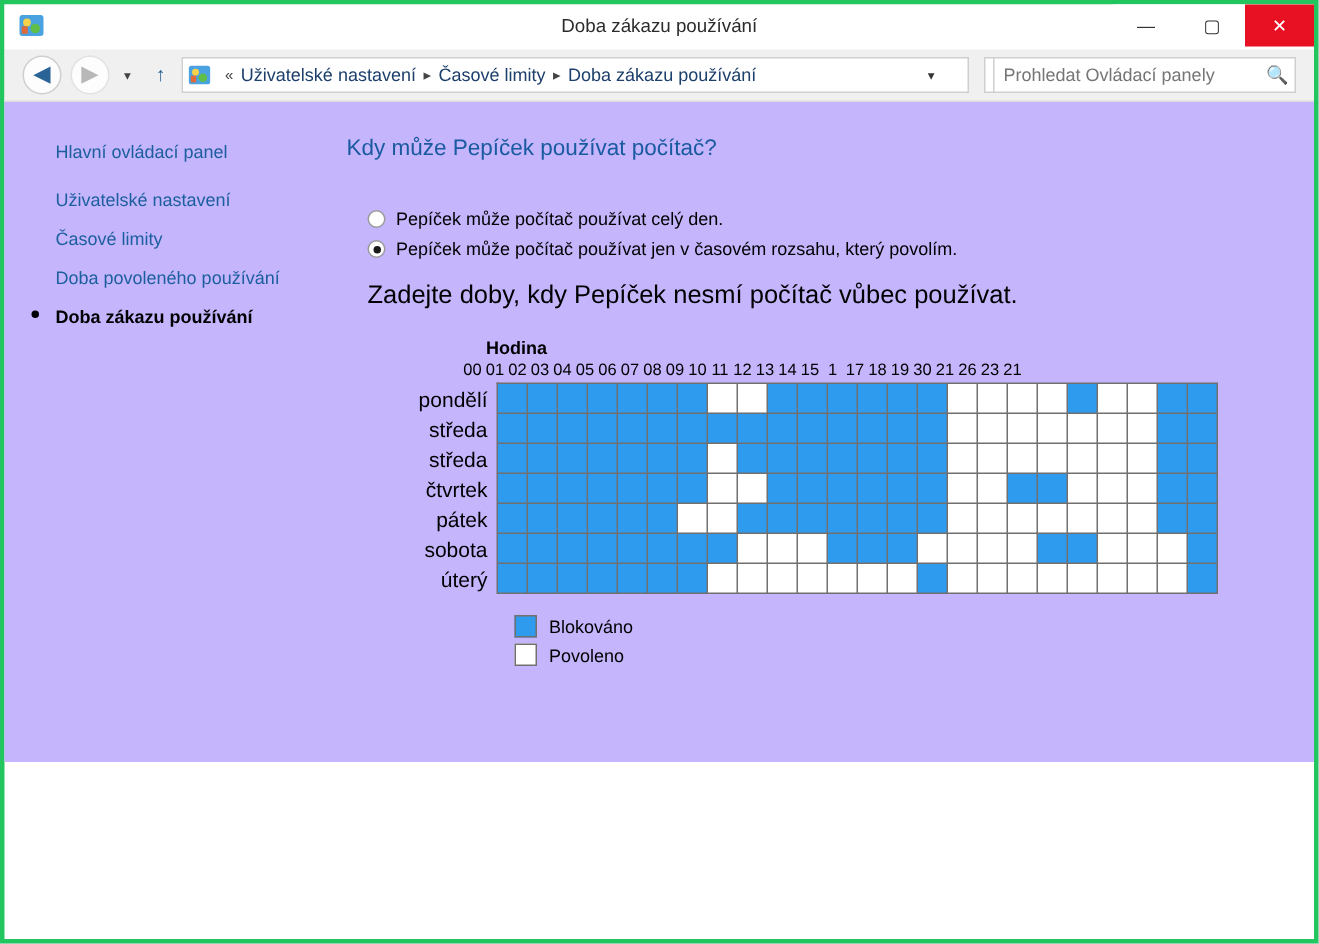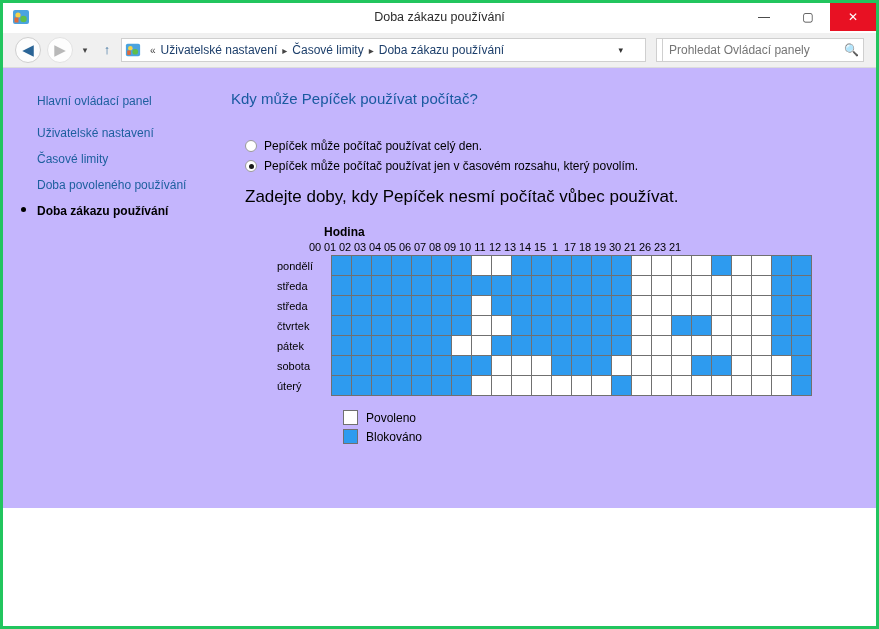--- a/index.html
+++ b/index.html
@@ -287,22 +287,22 @@
     display: flex;
     margin-top: 2px;
   }
   .day-col {
     width: 54px;
     padding-top: 1px;
   }
   .day-col div {
     height: 20px;
     line-height: 20px;
-    font-size: 11px;
-    text-align: left;
+    font-size: 14px;
+    text-align: right;
     padding-right: 6px;
     color: #000;
   }
   .cells {
     border-left: 1px solid #707070;
     border-top: 1px solid #707070;
   }
   .cell-row { display: flex; }
   .cell {
     width: 19px;
@@ -641,25 +641,25 @@
                 <div class="cell"></div>
                 <div class="cell"></div>
                 <div class="cell"></div>
                 <div class="cell on"></div>
               </div>
             </div>
         </div>
 
         <div class="legend">
           <div class="legend-row">
+            <span class="legend-swatch blocked"></span>
+            <span class="legend-label">Blokováno</span>
+          </div>
+          <div class="legend-row">
             <span class="legend-swatch"></span>
             <span class="legend-label">Povoleno</span>
           </div>
-          <div class="legend-row">
-            <span class="legend-swatch blocked"></span>
-            <span class="legend-label">Blokováno</span>
-          </div>
         </div>
       </div>
     </div>
 
   </div>
 </div>
 
 </body></html>

